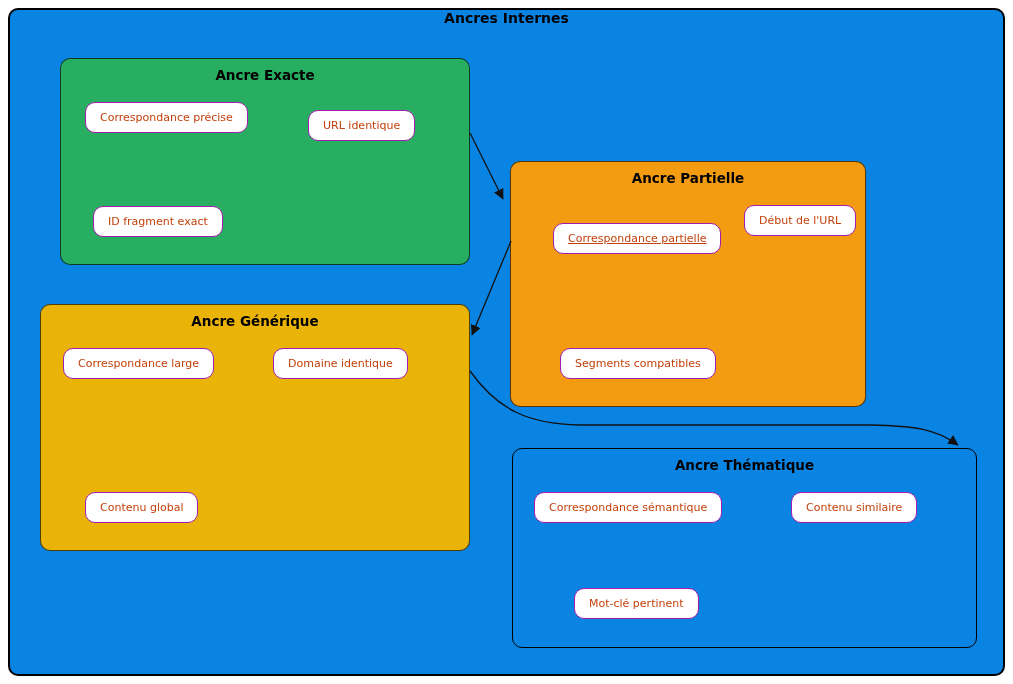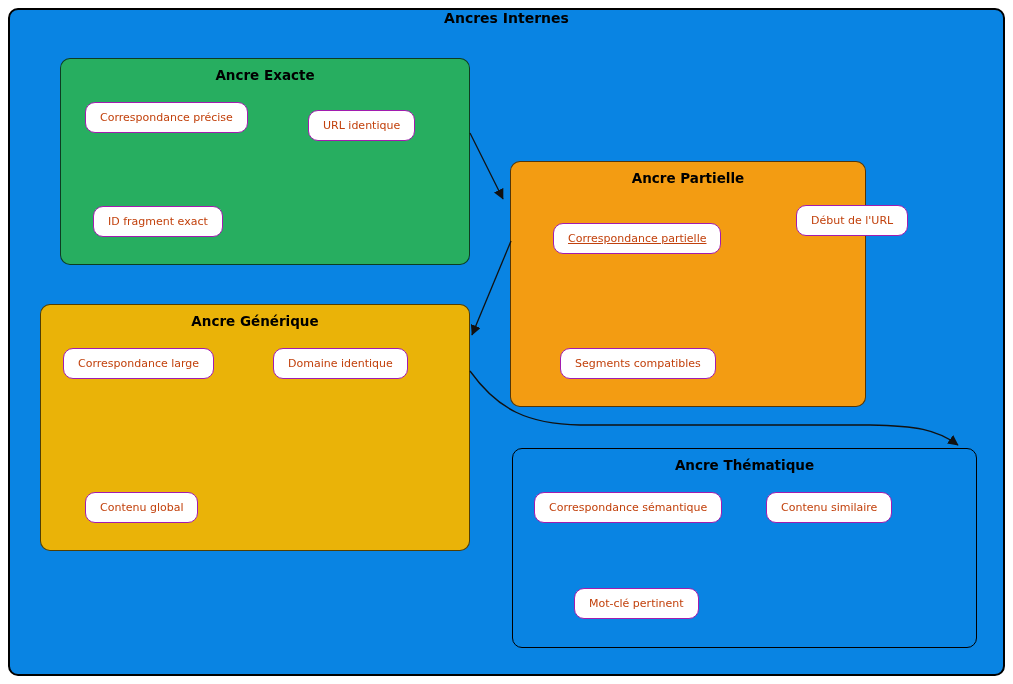--- a/index.html
+++ b/index.html
@@ -57,29 +57,29 @@
   .box-partielle { left: 510px; top: 161px; width: 356px; height: 246px; border-radius: 10px; }
   .box-generique { left: 40px;  top: 304px; width: 430px; height: 247px; }
   .box-thematique{ left: 512px; top: 448px; width: 465px; height: 200px; border: 1px solid #000000; }
 
   
   .n-ex-0 { left: 85px;  top: 102px; }
   .n-ex-1 { left: 308px; top: 102px; margin-top: 8px; }
   .n-ex-2 { left: 93px;  top: 206px; }
 
   .n-pa-0 { left: 553px; top: 223px; text-decoration: underline; }
-  .n-pa-1 { left: 796px; top: 205px; }
+  .n-pa-1 { left: 744px; top: 205px; }
   .n-pa-2 { left: 560px; top: 348px; }
 
   .n-ge-0 { left: 63px;  top: 348px; }
   .n-ge-1 { left: 273px; top: 348px; }
   .n-ge-2 { left: 85px;  top: 492px; }
 
   .n-th-0 { left: 534px; top: 492px; }
-  .n-th-1 { left: 766px; top: 492px; }
+  .n-th-1 { left: 791px; top: 492px; }
   .n-th-2 { left: 574px; top: 588px; text-align: center; }
 
   .edge-layer {
     position: absolute;
     left: 0; top: 0;
     width: 1013px; height: 684px;
     pointer-events: none;
   }
 </style>
 </head>

